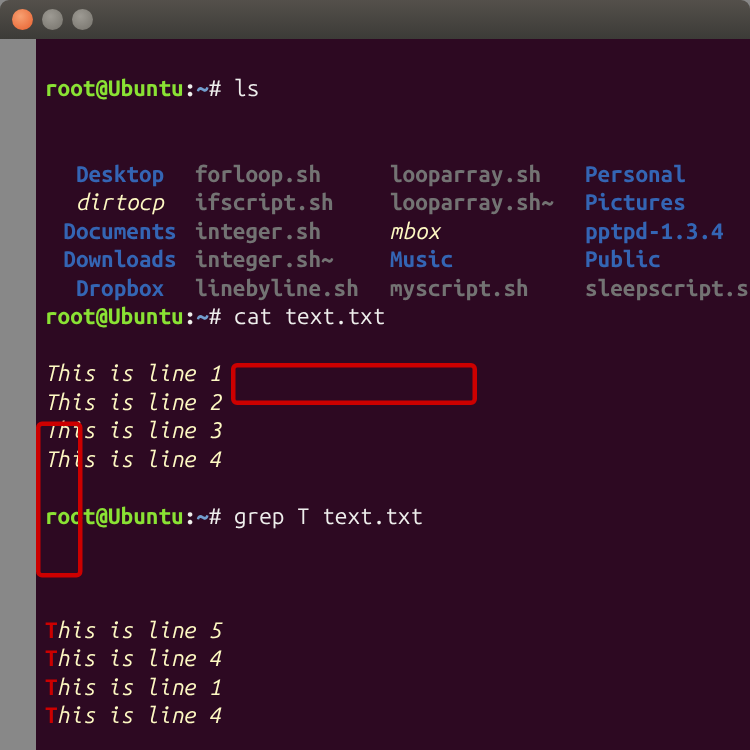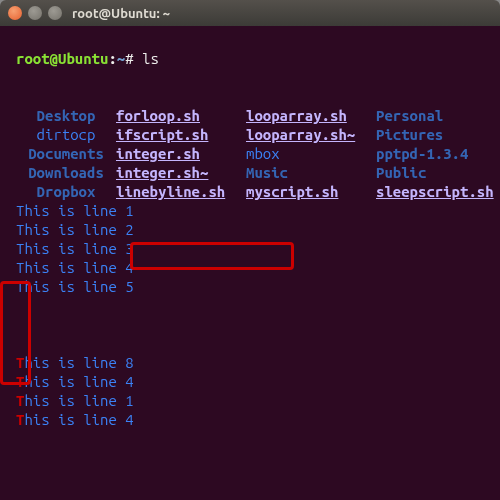--- a/index.html
+++ b/index.html
@@ -43,36 +43,37 @@
     align-items: center;
     justify-content: center;
   }
   .cbtn-close { background: radial-gradient(circle at 40% 35%, #f7a071, #e65f2e); }
   .cbtn-min   { background: radial-gradient(circle at 40% 35%, #9d9a93, #75726b); }
   .cbtn-max   { background: radial-gradient(circle at 40% 35%, #9d9a93, #75726b); }
   .terminal {
     flex: 1;
     background: #2d0922;
     color: #eeeeec;
-    padding: 4px 16px;
+    padding: 4px 6px;
     font-size: 15px;
     line-height: 19px;
     white-space: pre;
     overflow: hidden;
     position: relative;
+    margin-left: 24px;
   }
   .user { color: #8ae234; font-weight: bold; }
   .host { color: #8ae234; font-weight: bold; }
   .colon { color: #eeeeec; font-weight: bold; }
   .path { color: #729fcf; font-weight: bold; }
   .dollar { color: #eeeeec; }
   .cmd { color: #eeeeec; }
   .dir  { color: #3465b4; font-weight: bold; }
-  .exe  { color: #c4b5fd; font-weight: bold; text-decoration: underline; }
-  .plain{ color: #3b82f6; }
+  .exe  { color: #737373; font-weight: bold; }
+  .plain{ color: #fef9c3; font-style: italic; }
   .match{ color: #cc0000; font-weight: bold; }
   .line { display: block; }
   .ls-grid { display: inline-block; }
   .ls-col { display: inline-block; vertical-align: top; }
   .c0{width:100px;text-align:center;} .c1{width:130px;} .c2{width:130px;} .c3{width:140px;}
 
   .hl-box {
     position: absolute;
     border: 3px solid #cc0000;
     border-radius: 4px;
@@ -83,29 +84,30 @@
 <body>
 
 <div class="window">
 
   <div class="titlebar">
     <div class="win-buttons">
       <div class="cbtn cbtn-close"></div>
       <div class="cbtn cbtn-min"></div>
       <div class="cbtn cbtn-max"></div>
     </div>
-    <span>root@Ubuntu: ~</span>
   </div>
 
   <div class="terminal">
 <span class="line"><span class="user">root</span><span class="user">@</span><span class="host">Ubuntu</span><span class="colon">:</span><span class="path">~</span><span class="dollar">#</span> <span class="cmd">ls</span></span>
 <div class="ls-grid">
 <div class="ls-col c0" id="lsc0"><span class="line"><span class="dir">Desktop</span></span><span class="line"><span class="plain">dirtocp</span></span><span class="line"><span class="dir">Documents</span></span><span class="line"><span class="dir">Downloads</span></span><span class="line"><span class="dir">Dropbox</span></span></div><div class="ls-col c1" id="lsc1"><span class="line"><span class="exe">forloop.sh</span></span><span class="line"><span class="exe">ifscript.sh</span></span><span class="line"><span class="exe">integer.sh</span></span><span class="line"><span class="exe">integer.sh~</span></span><span class="line"><span class="exe">linebyline.sh</span></span></div><div class="ls-col c2" id="lsc2"><span class="line"><span class="exe">looparray.sh</span></span><span class="line"><span class="exe">looparray.sh~</span></span><span class="line"><span class="plain">mbox</span></span><span class="line"><span class="dir">Music</span></span><span class="line"><span class="exe">myscript.sh</span></span></div><div class="ls-col c3" id="lsc3"><span class="line"><span class="dir">Personal</span></span><span class="line"><span class="dir">Pictures</span></span><span class="line"><span class="dir">pptpd-1.3.4</span></span><span class="line"><span class="dir">Public</span></span><span class="line"><span class="exe">sleepscript.sh</span></span></div>
 </div>
-<div id="catout"><span class="line plain">This is line 1</span><span class="line plain">This is line 2</span><span class="line plain">This is line 3</span><span class="line plain">This is line 4</span><span class="line plain">This is line 5</span></div>
+<span class="line"><span class="user">root</span><span class="user">@</span><span class="host">Ubuntu</span><span class="colon">:</span><span class="path">~</span><span class="dollar">#</span> <span class="cmd">cat text.txt</span></span>
+<div id="catout"><span class="line plain">This is line 1</span><span class="line plain">This is line 2</span><span class="line plain">This is line 3</span><span class="line plain">This is line 4</span></div>
+<span class="line"><span class="user">root</span><span class="user">@</span><span class="host">Ubuntu</span><span class="colon">:</span><span class="path">~</span><span class="dollar">#</span> <span class="cmd">grep T text.txt</span></span>
 <span class="line"> </span>
-<div id="grepout"><span class="line"><span class="match">T</span><span class="plain">his is line 8</span></span><span class="line"><span class="match">T</span><span class="plain">his is line 4</span></span><span class="line"><span class="match">T</span><span class="plain">his is line 1</span></span><span class="line"><span class="match">T</span><span class="plain">his is line 4</span></span></div>
+<div id="grepout"><span class="line"><span class="match">T</span><span class="plain">his is line 5</span></span><span class="line"><span class="match">T</span><span class="plain">his is line 4</span></span><span class="line"><span class="match">T</span><span class="plain">his is line 1</span></span><span class="line"><span class="match">T</span><span class="plain">his is line 4</span></span></div>
 
 
     <div class="hl-box" id="hl-cmd" style="top: 216px; left: 130px; width: 158px; height: 22px;"></div>
     <div class="hl-box" id="hl-match" style="top: 255px; left: 0px; width: 25px; height: 98px;"></div>
   </div>
 </div>
 
 </body></html>

